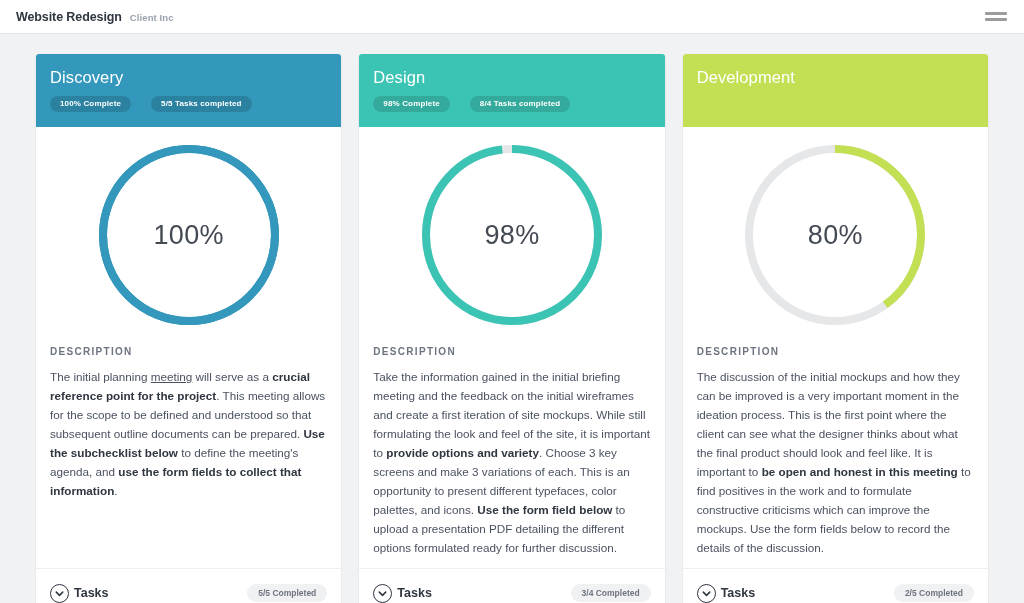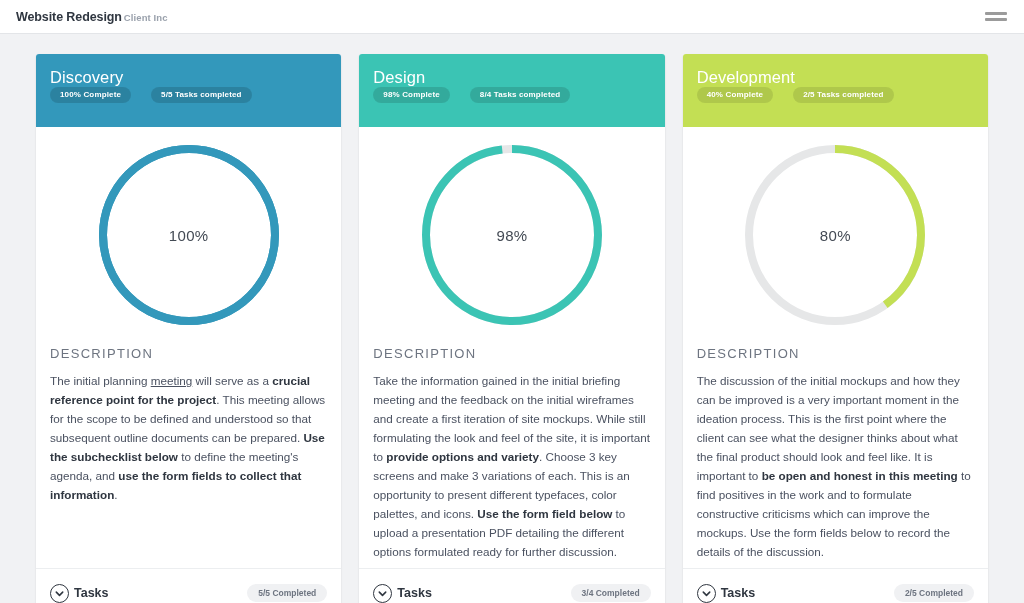--- a/index.html
+++ b/index.html
@@ -21,21 +21,21 @@
     background: #ffffff;
     border-bottom: 1px solid #e3e5e8;
     display: flex;
     align-items: center;
     padding: 0 14px 0 14px;
     position: relative;
   }
   .brand {
     display: flex;
     align-items: baseline;
-    gap: 2px;
+    gap: 8px;
     padding-left: 2px;
   }
   .brand-title {
     font-size: 12.5px;
     font-weight: bold;
     color: #2f3640;
     letter-spacing: -0.1px;
   }
   .brand-sub {
     font-size: 9.5px;
@@ -84,20 +84,21 @@
 
   .card-head {
     padding: 14px 14px 12px 14px;
     height: 73px;
   }
   .card-title {
     font-size: 16.5px;
     color: #ffffff;
     font-weight: normal;
     letter-spacing: 0.1px;
+    margin-bottom: 9px;
   }
   .badges { display: flex; gap: 20px; }
   .badge {
     font-size: 8px;
     font-weight: bold;
     color: #ffffff;
     border-radius: 9px;
     padding: 4px 10px 4px 10px;
     letter-spacing: 0.15px;
     white-space: nowrap;
@@ -118,28 +119,28 @@
     padding: 13px 0 10px 0;
   }
   .donut { position: relative; width: 190px; height: 190px; }
   .donut svg { display: block; transform: rotate(-90deg); }
   .donut-label {
     position: absolute;
     inset: 0;
     display: flex;
     align-items: center;
     justify-content: center;
-    font-size: 15px;
+    font-size: 27px;
     color: #434a54;
     letter-spacing: 0.3px;
   }
 
   .desc-heading {
-    font-size: 13px;
-    font-weight: normal;
+    font-size: 10px;
+    font-weight: bold;
     letter-spacing: 1.3px;
     color: #6d7480;
     margin: 6px 0 11px 0;
   }
   .desc-text {
     font-size: 11.7px;
     line-height: 1.62;
     color: #4a5160;
   }
   .desc-text b { font-weight: bold; color: #2f3640; }
@@ -258,24 +259,20 @@
         </span>
         <span class="foot-label">Tasks</span>
       </div>
       <span class="foot-badge">3/4 Completed</span>
     </div>
   </div>
 
   <div class="card">
     <div class="card-head" style="background: rgb(195, 223, 84);">
       <div class="card-title">Development</div>
-      <div class="badges">
-        <span class="badge" style="background: rgba(0, 0, 0, 0.1);">40% Complete</span>
-        <span class="badge" style="background: rgba(0, 0, 0, 0.1);">2/5 Tasks completed</span>
-      </div>
     </div>
     <div class="card-body">
       <div class="chart-wrap">
         <div class="donut">
           <svg width="190" height="190" viewBox="0 0 190 190">
             <circle class="track" cx="95" cy="95" r="86" fill="none" stroke-width="8" stroke="#e6e7e8"></circle>
             <circle class="value" cx="95" cy="95" r="86" fill="none" stroke-width="8" stroke-linecap="butt" stroke="#c3df54" stroke-dasharray="216.14 540.35"></circle>
           </svg>
           <div class="donut-label">80%</div>
         </div>

